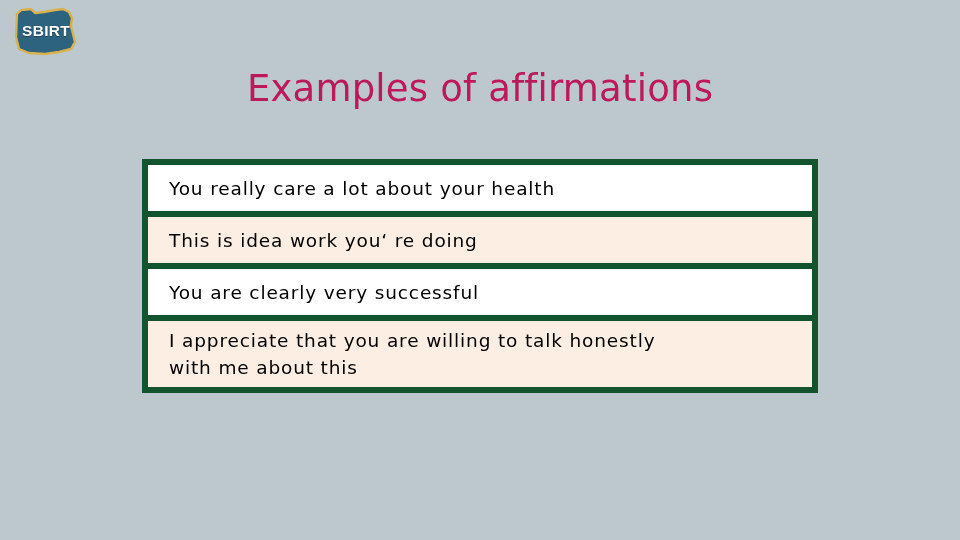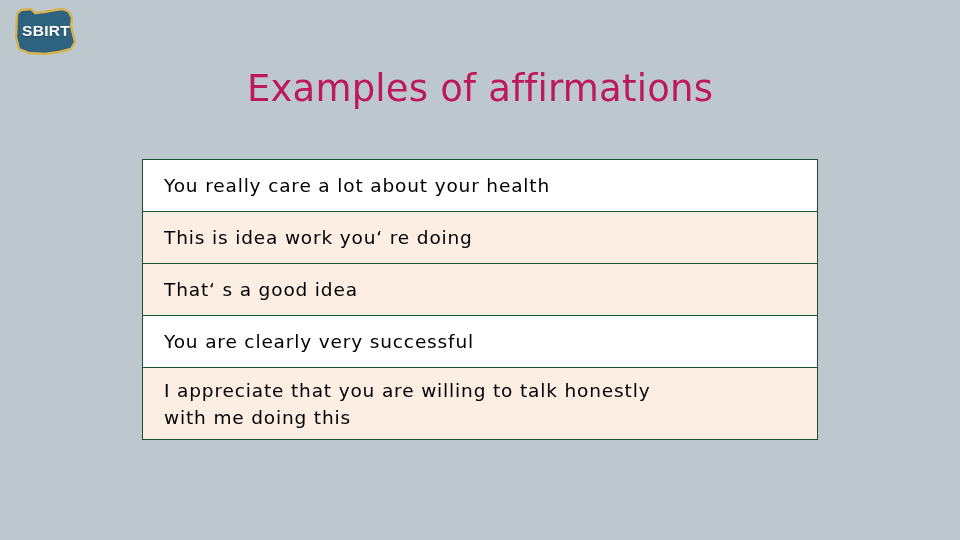--- a/index.html
+++ b/index.html
@@ -77,21 +77,21 @@
     left: 142px;
     top: 159px;
     width: 676px;
     border-collapse: collapse;
     table-layout: fixed;
   }
   .affirmation-table tr {
     box-sizing: border-box;
   }
   .affirmation-table td {
-    border: 1px solid #14532d;
+    border: 6px solid #14532d;
     padding: 0 0 0 21px;
     color: #000000;
     font-family: "DejaVu Sans", sans-serif;
     font-size: 18.5px;
     line-height: 27px;
     letter-spacing: 0.85px;
     vertical-align: middle;
     box-sizing: border-box;
   }
   .affirmation-table tr.row-odd td {
@@ -136,32 +136,27 @@
       <tr class="row-odd r0">
         <td>
           <span class="cell-line">You really care a lot about your health</span>
         </td>
       </tr>
       <tr class="row-even r1">
         <td>
           <span class="cell-line">This is idea work you‘ re doing</span>
         </td>
       </tr>
-      <tr class="row-even r3">
-        <td>
-          <span class="cell-line">That‘ s a good idea</span>
-        </td>
-      </tr>
       <tr class="row-odd r4">
         <td>
           <span class="cell-line">You are clearly very successful</span>
         </td>
       </tr>
       <tr class="row-even r5">
         <td>
           <span class="cell-line">I appreciate that you are willing to talk honestly</span>
-          <span class="cell-line">with me doing this</span>
+          <span class="cell-line">with me about this</span>
         </td>
       </tr>
     </tbody>
   </table>
 
 </div>
 
 </body></html>

